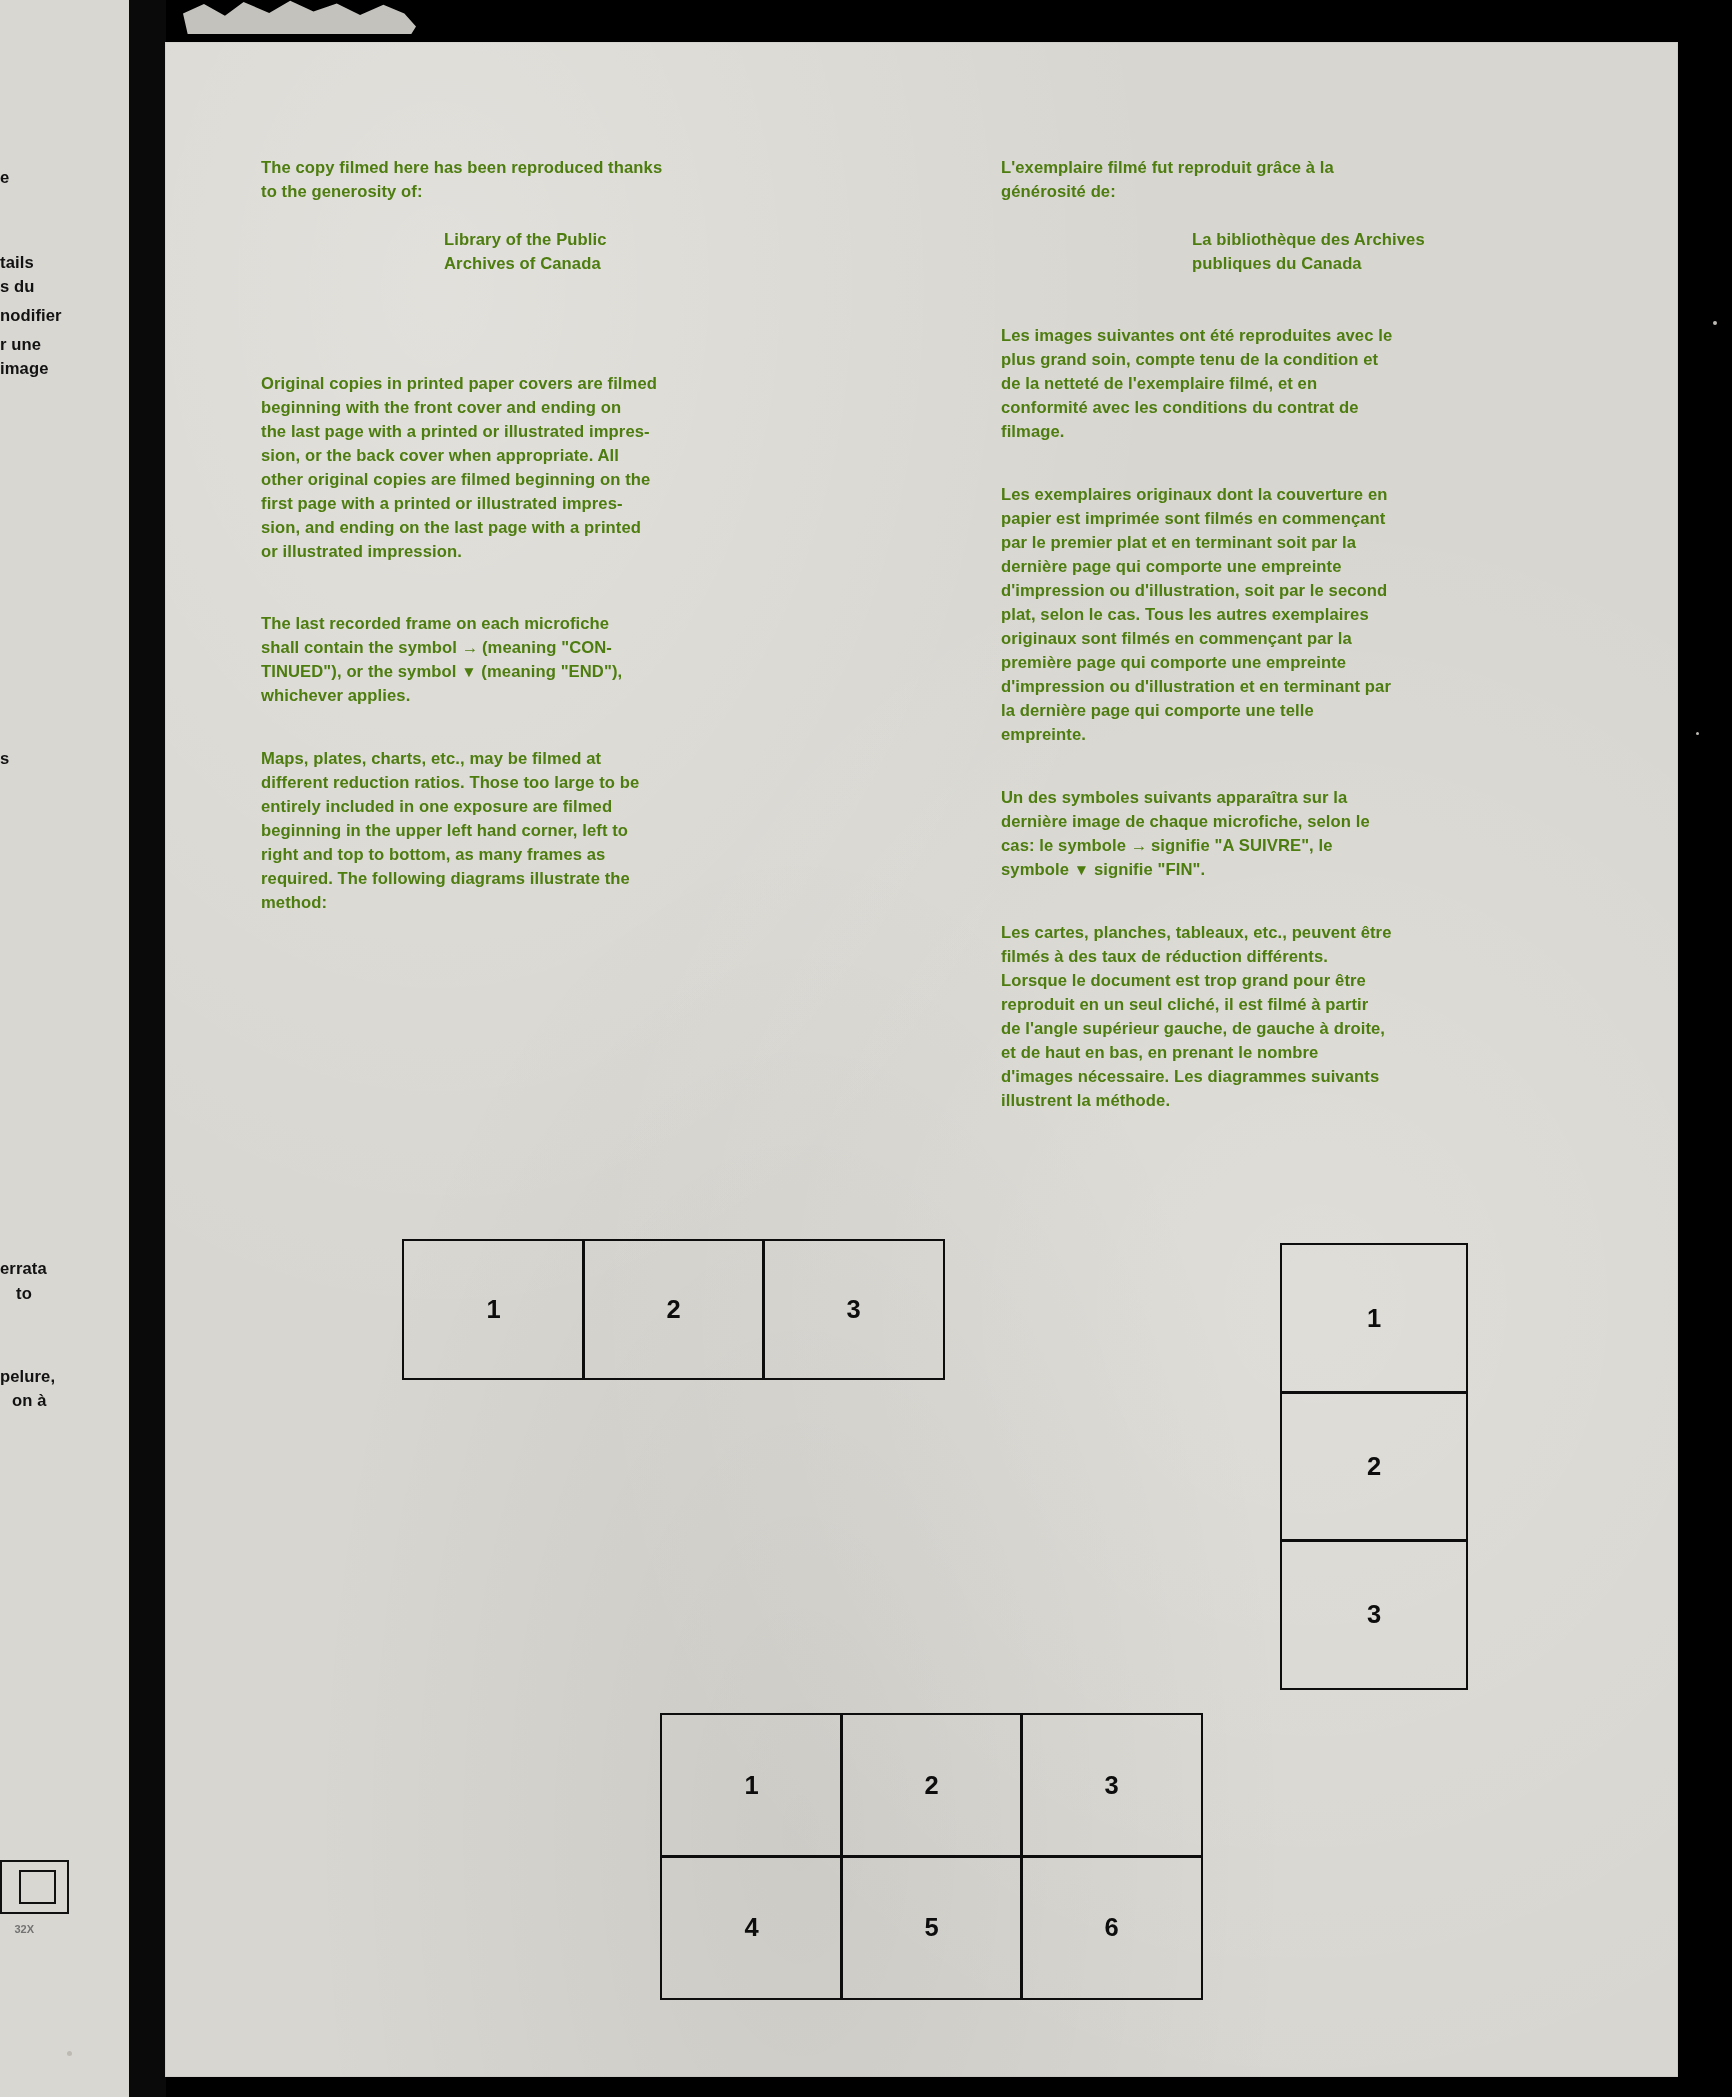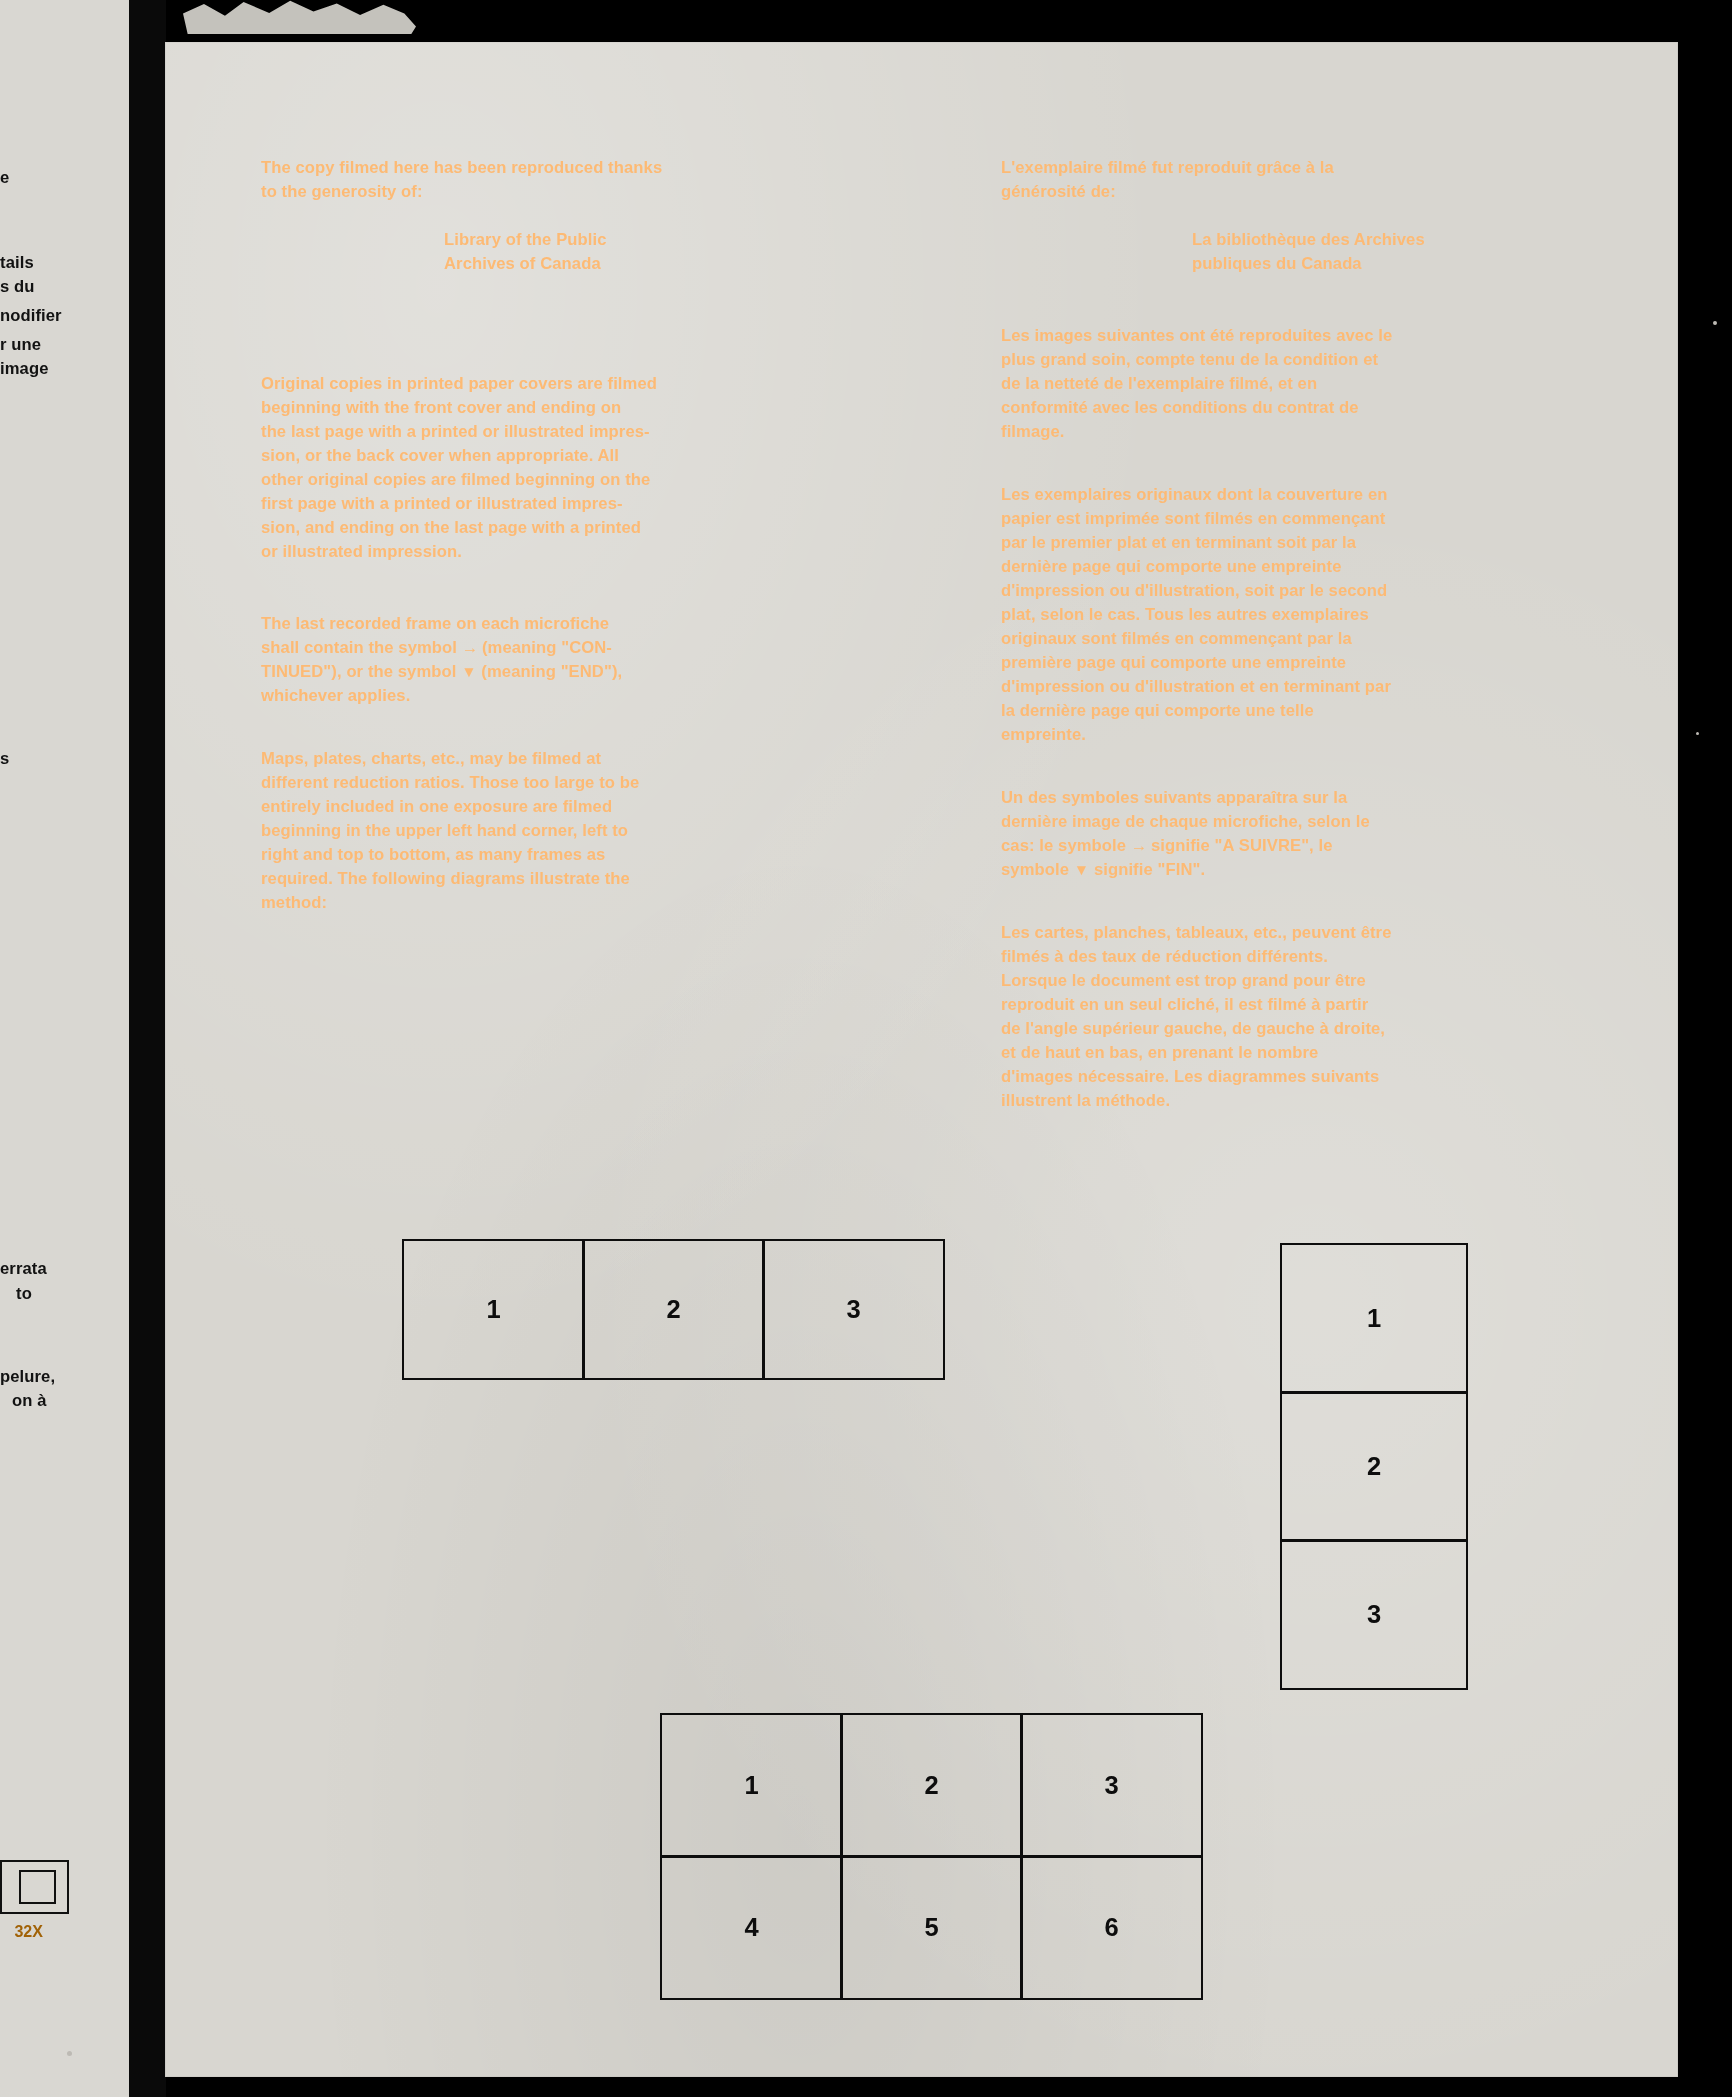--- a/index.html
+++ b/index.html
@@ -75,21 +75,21 @@
     color: #121212;
     font-size: 16.6px;
     line-height: 24.4px;
     letter-spacing: 0.1px;
     white-space: pre;
   }
 
   
   .col {
     position: absolute;
-    color: #fdba74;
+    color: #4d7c0f;
     font-weight: bold;
     font-size: 16.6px;
     line-height: 24px;
     letter-spacing: 0.1px;
   }
   .col-left  { left: 261px; top: 156px; width: 618px; }
   .col-right { left: 1001px; top: 156px; width: 621px; }
 
   .para { margin: 0 0 0 0; white-space: pre-line; }
   .gap-md { height: 39px; }
@@ -162,22 +162,22 @@
     width: 37px;
     height: 34px;
     border: 2.2px solid #101010;
     box-sizing: border-box;
   }
   .scale-label {
     position: absolute;
     left: 14.4px;
     top: 1923px;
     font-weight: bold;
-    font-size: 16px;
-    color: #a16207;
+    font-size: 11px;
+    color: #737373;
   }
 
   
   .speck { position: absolute; background: #bdbab4; border-radius: 50%; }
 </style>
 </head>
 <body>
 
 <div class="page">
 

